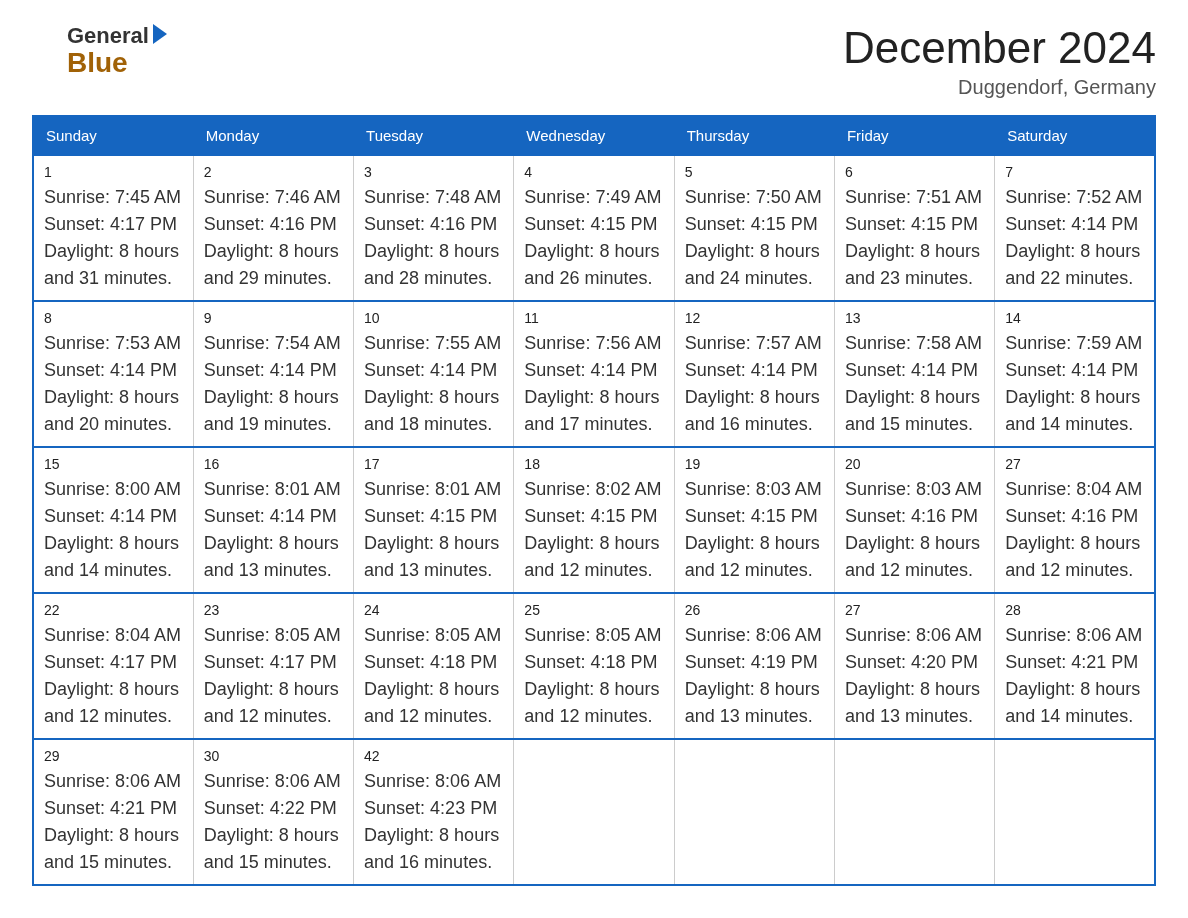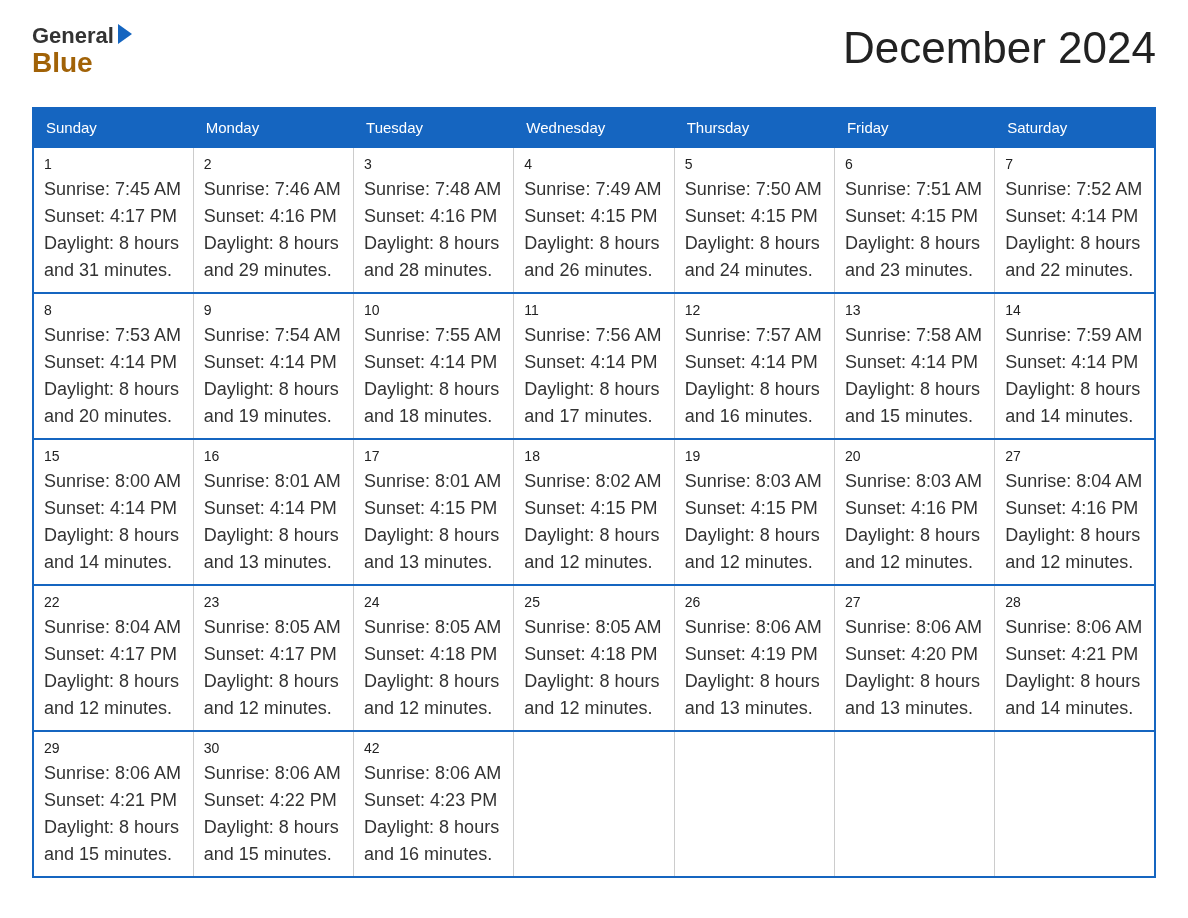--- a/index.html
+++ b/index.html
@@ -28,20 +28,21 @@
       height: 0;
       border-left: 14px solid #1565C0;
       border-top: 10px solid transparent;
       border-bottom: 10px solid transparent;
       margin-left: 4px;
       margin-top: -4px;
     }
     .logo-wrapper {
       display: flex;
       flex-direction: column;
+      margin-left: 35px;
     }
     .logo-top {
       display: flex;
       align-items: center;
     }
     .title-block {
       text-align: right;
     }
     .main-title {
       font-size: 44px;
@@ -49,21 +50,21 @@
       color: #222;
       line-height: 1.1;
     }
     .subtitle {
       font-size: 20px;
       color: #555;
       margin-top: 4px;
     }
     .calendar {
       width: calc(100% - 64px);
-      margin: 12px 32px;
+      margin: 0 32px;
       border-collapse: collapse;
       border: 2px solid #1565C0;
     }
     .calendar th {
       background-color: #1565C0;
       color: #fff;
       text-align: left;
       padding: 10px 12px;
       font-size: 15px;
       font-weight: normal;
@@ -107,20 +108,21 @@
 <div class="header">
   <div class="logo-wrapper">
     <div class="logo-top">
       <span class="logo-text">General</span>
       <div class="logo-arrow"></div>
     </div>
     <span class="logo-text blue" style="font-size:28px;color:#a16207;">Blue</span>
   </div>
   <div class="title-block">
     <div class="main-title">December 2024</div>
+    <div class="subtitle">Duggendorf, Germany</div>
   </div>
 </div>
 
 <table class="calendar">
   <thead>
     <tr>
     <th>Sunday</th>
         <th>Monday</th>
         <th>Tuesday</th>
         <th>Wednesday</th>

